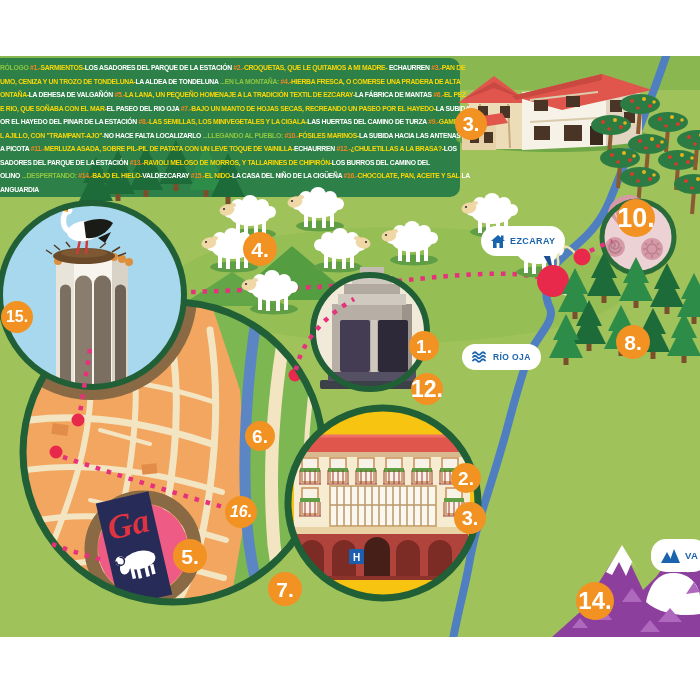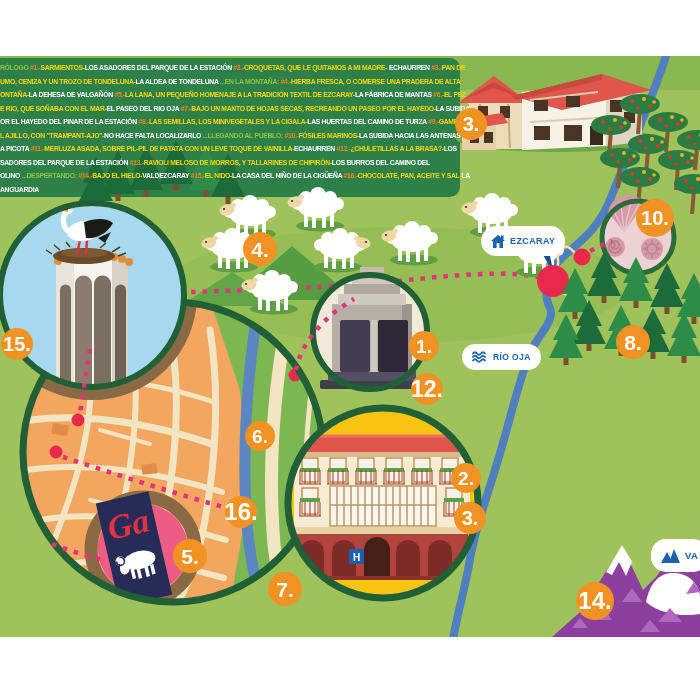--- a/index.html
+++ b/index.html
@@ -441,21 +441,21 @@
 
 <div id="markers">
       <div class="badge" style="left: 424px; top: 346px; width: 30px; height: 30px; font-size: 19px;">1.</div>
       <div class="badge" style="left: 466px; top: 478px; width: 30px; height: 30px; font-size: 19px;">2.</div>
       <div class="badge" style="left: 471px; top: 124px; width: 32px; height: 32px; font-size: 20px;">3.</div>
       <div class="badge" style="left: 260px; top: 249px; width: 34px; height: 34px; font-size: 21px;">4.</div>
       <div class="badge" style="left: 190px; top: 556px; width: 34px; height: 34px; font-size: 21px;">5.</div>
       <div class="badge" style="left: 260px; top: 436px; width: 30px; height: 30px; font-size: 19px;">6.</div>
       <div class="badge" style="left: 285px; top: 589px; width: 34px; height: 34px; font-size: 21px;">7.</div>
       <div class="badge" style="left: 633px; top: 342px; width: 34px; height: 34px; font-size: 21px;">8.</div>
-      <div class="badge" style="left: 655px; top: 218px; width: 38px; height: 38px; font-size: 20px;">10.</div>
+      <div class="badge" style="left: 636px; top: 218px; width: 38px; height: 38px; font-size: 27px;">10.</div>
       <div class="badge" style="left: 470px; top: 518px; width: 32px; height: 32px; font-size: 20px;">3.</div>
       <div class="badge" style="left: 427px; top: 389px; width: 32px; height: 32px; font-size: 23px;">12.</div>
       <div class="badge" style="left: 595px; top: 601px; width: 38px; height: 38px; font-size: 24px; text-align: right;">14.</div>
-      <div class="badge" style="left: 17px; top: 317px; width: 32px; height: 32px; font-size: 20px; margin-top: 27px;">15.</div>
-      <div class="badge" style="left: 241px; top: 512px; width: 32px; height: 32px; font-size: 24px;">16.</div>
+      <div class="badge" style="left: 17px; top: 317px; width: 32px; height: 32px; font-size: 16px;">15.</div>
+      <div class="badge" style="left: 241px; top: 512px; width: 32px; height: 32px; font-size: 16px; font-style: italic;">16.</div>
     </div>
 
 </div>
 
 </body></html>

